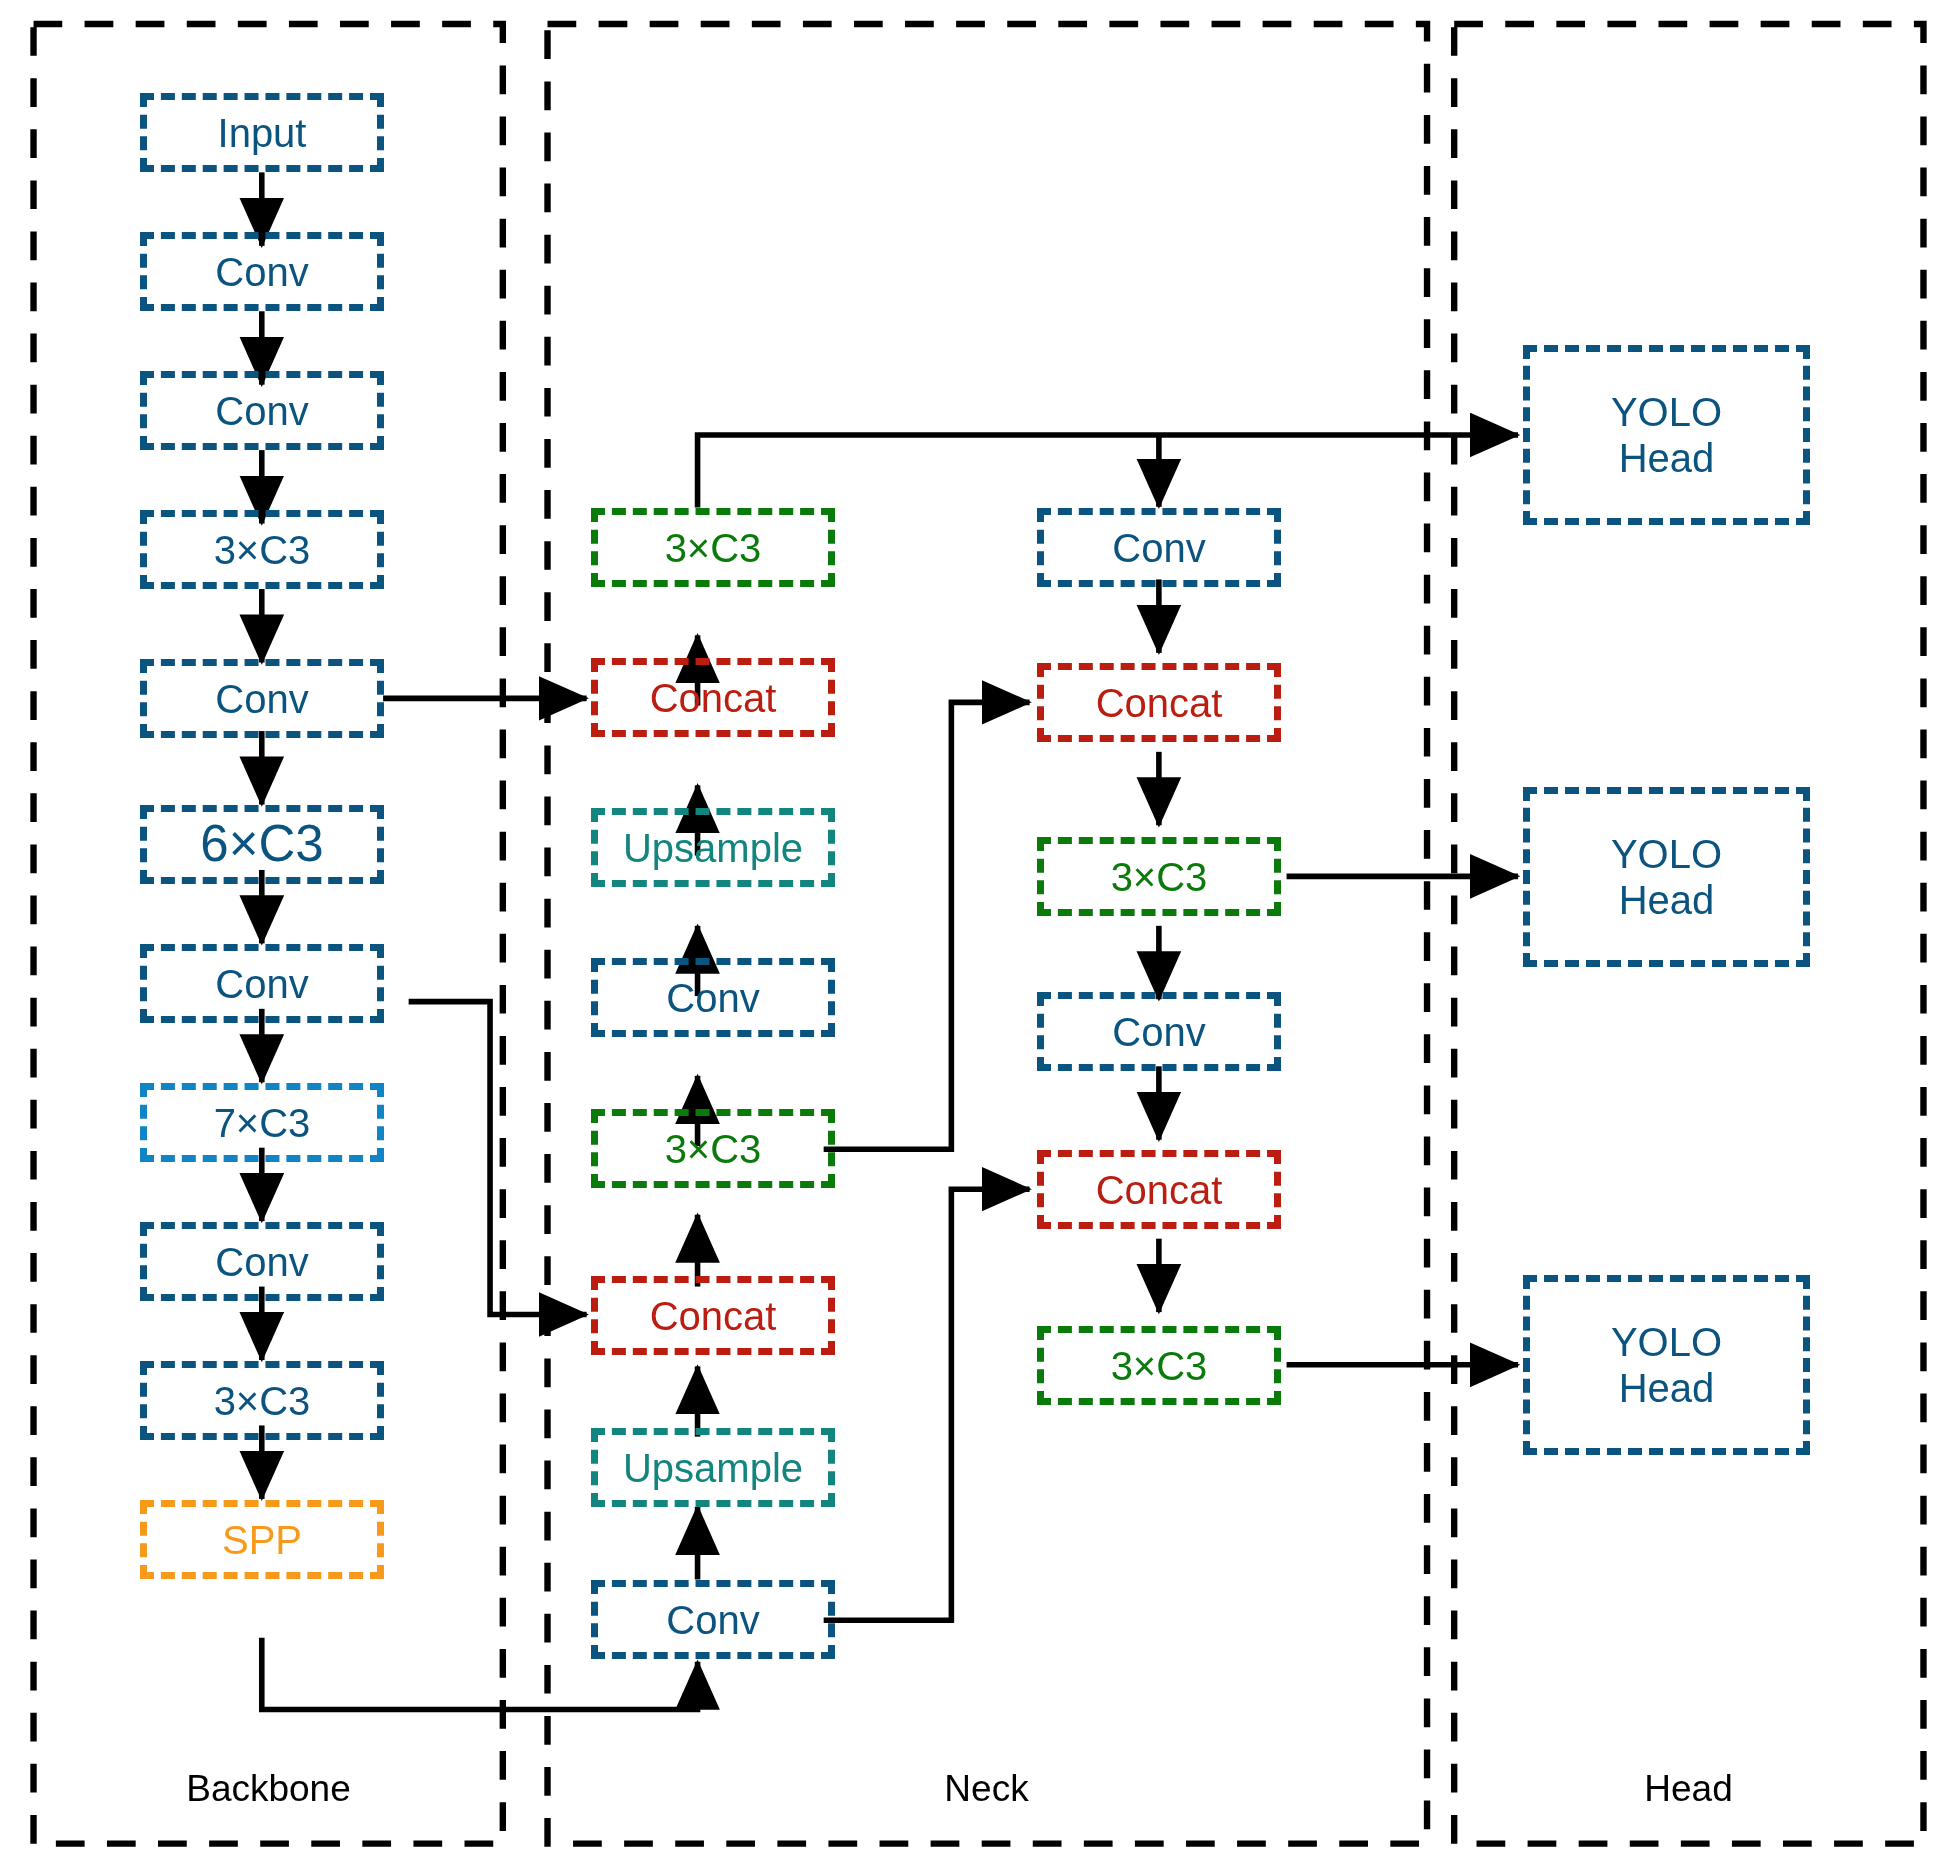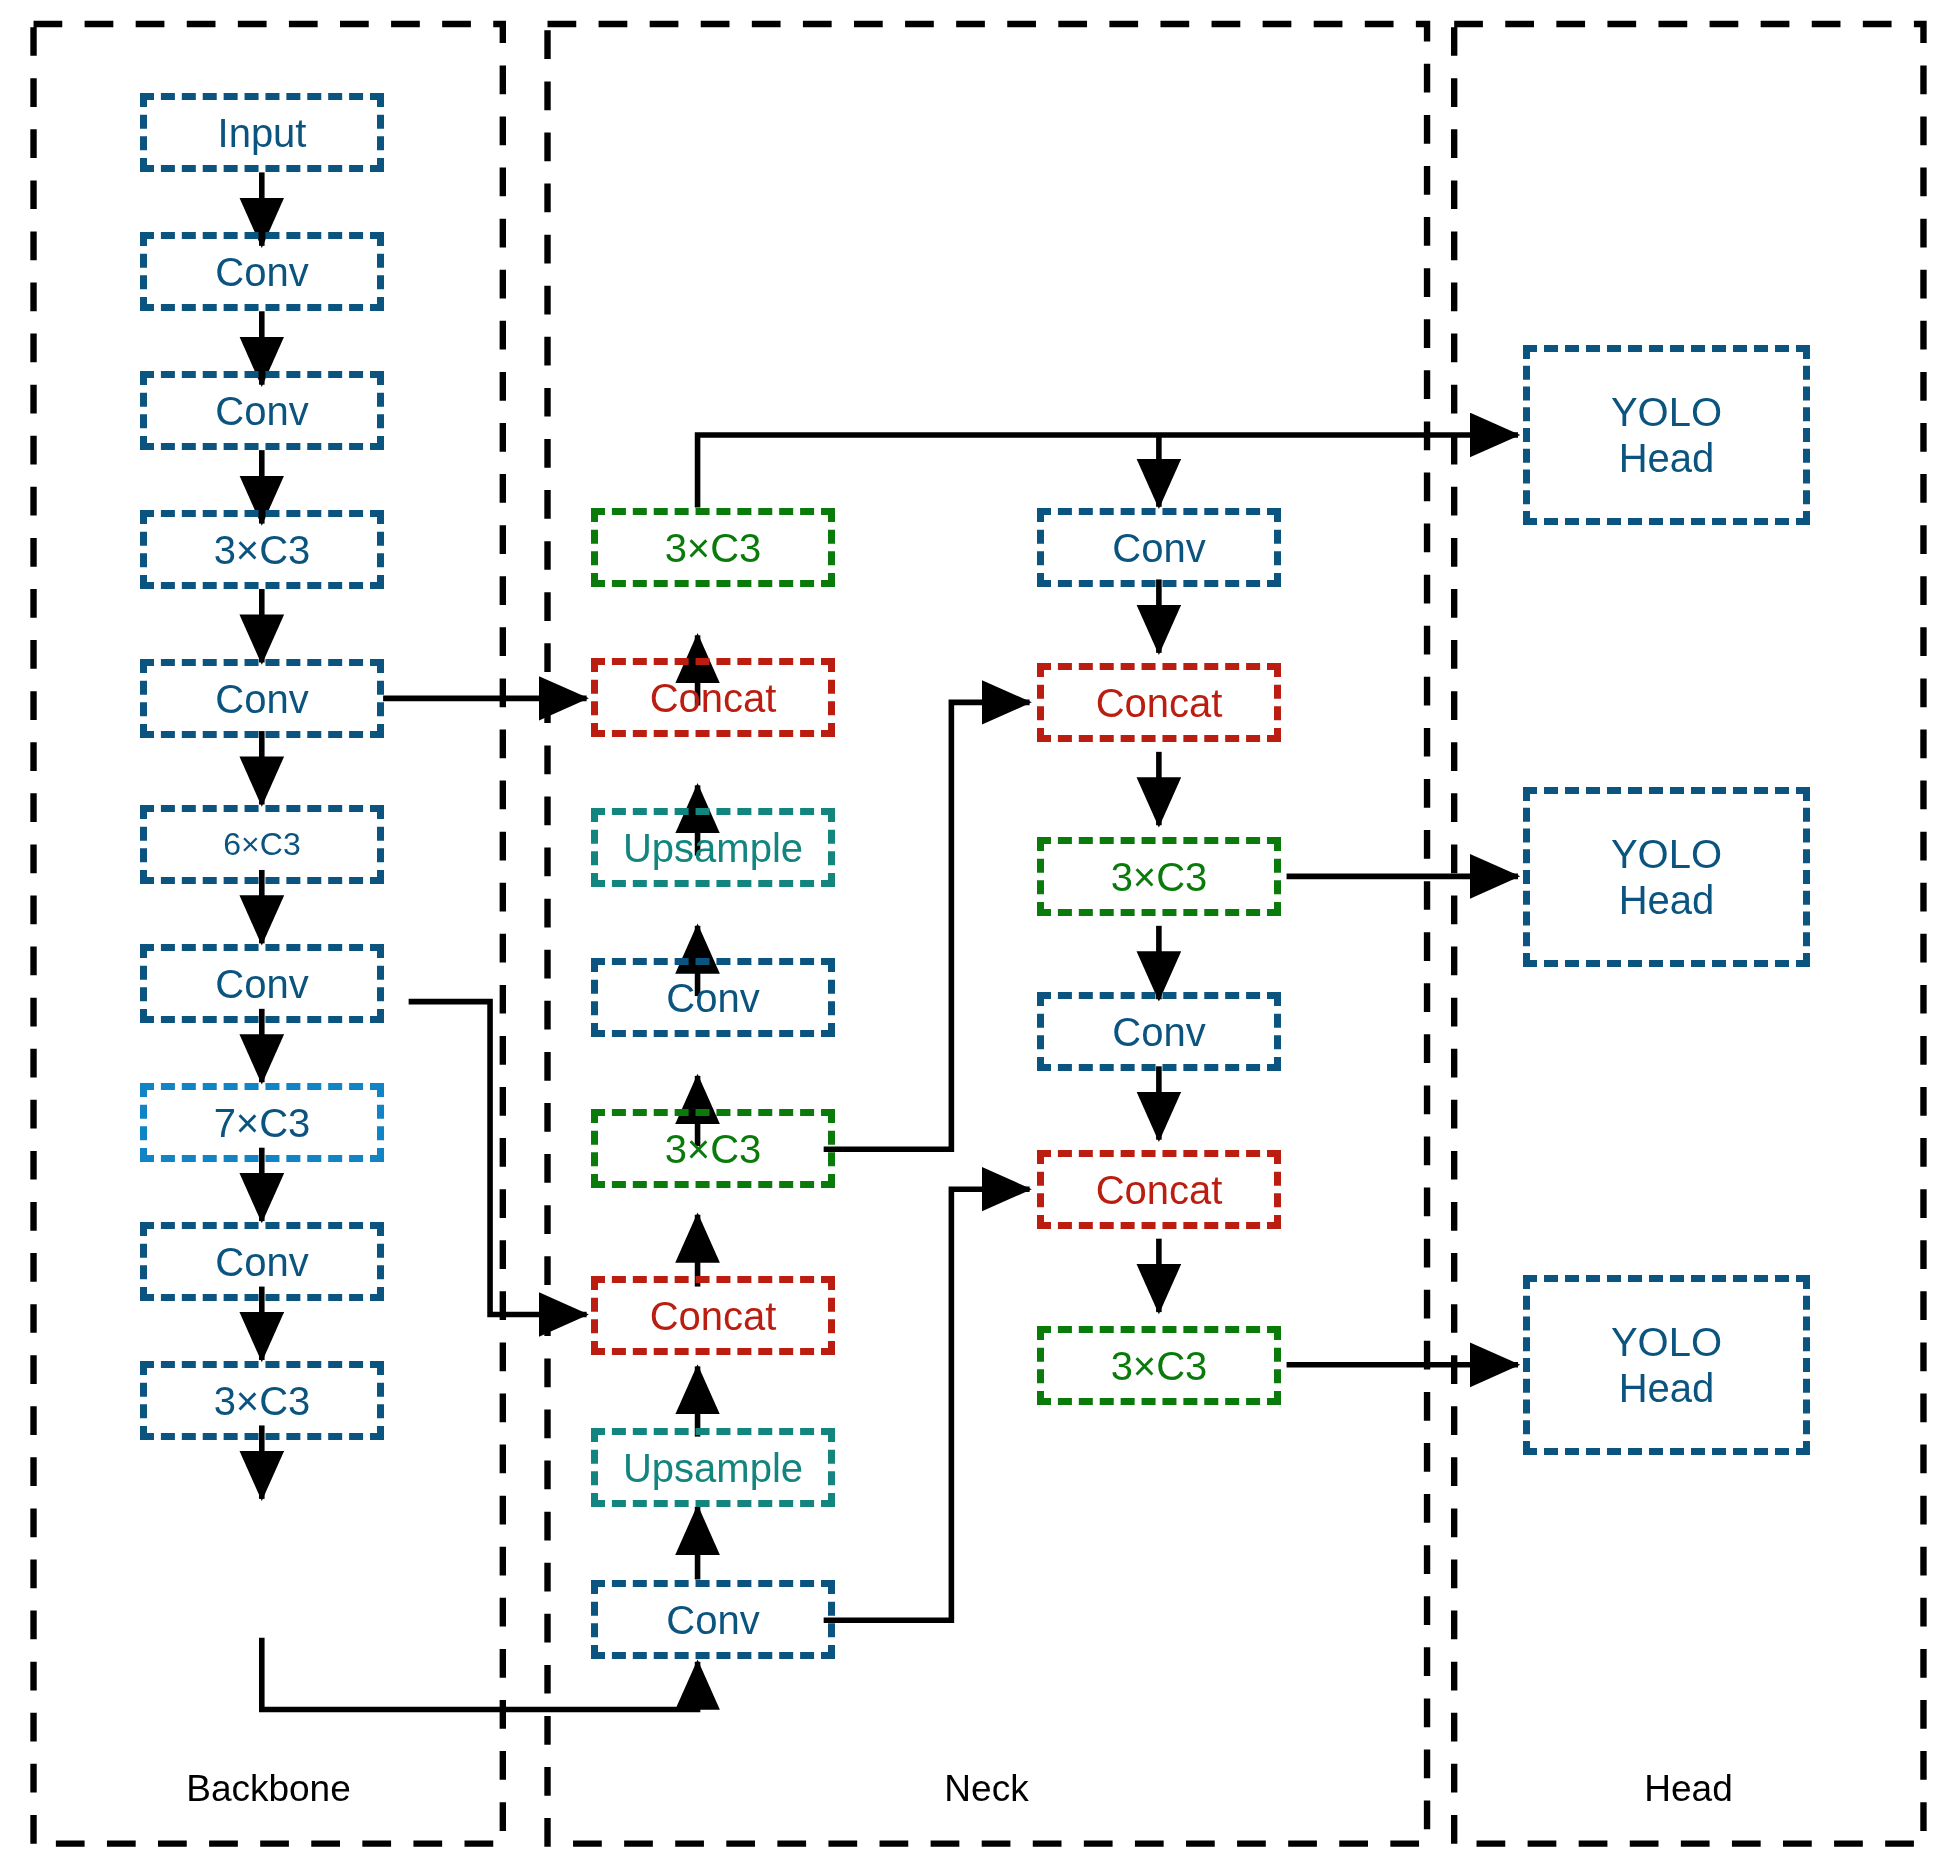--- a/index.html
+++ b/index.html
@@ -99,34 +99,37 @@
   </div>
   <div class="node" style="left:140px;top:371px;width:244px;height:79px;border-width:7.2px;border-color:#0b5480;color:#0b5480;font-size:40px;">
     <span>Conv</span>
   </div>
   <div class="node" style="left:140px;top:510px;width:244px;height:79px;border-width:7.2px;border-color:#0b5480;color:#0b5480;font-size:40px;">
     <span>3×C3</span>
   </div>
   <div class="node" style="left:140px;top:659px;width:244px;height:79px;border-width:7.2px;border-color:#0b5480;color:#0b5480;font-size:40px;">
     <span>Conv</span>
   </div>
-  <div class="node" style="left:140px;top:805px;width:244px;height:79px;border-width:7.2px;border-color:#0b5480;color:#0b5480;font-size:32px;">
+  <div class="node" style="left:140px;top:805px;width:244px;height:79px;border-width:7.2px;border-color:#0b5480;color:#0b5480;font-size:51px;">
     <span>6×C3</span>
   </div>
   <div class="node" style="left:140px;top:944px;width:244px;height:79px;border-width:7.2px;border-color:#0b5480;color:#0b5480;font-size:40px;">
     <span>Conv</span>
   </div>
   <div class="node" style="left:140px;top:1083px;width:244px;height:79px;border-width:7.2px;border-color:#1084c4;color:#0b5480;font-size:40px;">
     <span>7×C3</span>
   </div>
   <div class="node" style="left:140px;top:1222px;width:244px;height:79px;border-width:7.2px;border-color:#0b5480;color:#0b5480;font-size:40px;">
     <span>Conv</span>
   </div>
   <div class="node" style="left:140px;top:1361px;width:244px;height:79px;border-width:7.2px;border-color:#0b5480;color:#0b5480;font-size:40px;">
     <span>3×C3</span>
+  </div>
+  <div class="node" style="left:140px;top:1500px;width:244px;height:79px;border-width:7.2px;border-color:#f79a1c;color:#f79a1c;font-size:40px;">
+    <span>SPP</span>
   </div>
 
   <div class="node" style="left:591px;top:508px;width:244px;height:79px;border-width:7.2px;border-color:#0a7a0a;color:#0a7a0a;font-size:40px;">
     <span>3×C3</span>
   </div>
   <div class="node" style="left:591px;top:658px;width:244px;height:79px;border-width:7.2px;border-color:#bb1e10;color:#bb1e10;font-size:40px;">
     <span>Concat</span>
   </div>
   <div class="node" style="left:591px;top:808px;width:244px;height:79px;border-width:7.2px;border-color:#13857f;color:#13857f;font-size:40px;">
     <span>Upsample</span>

